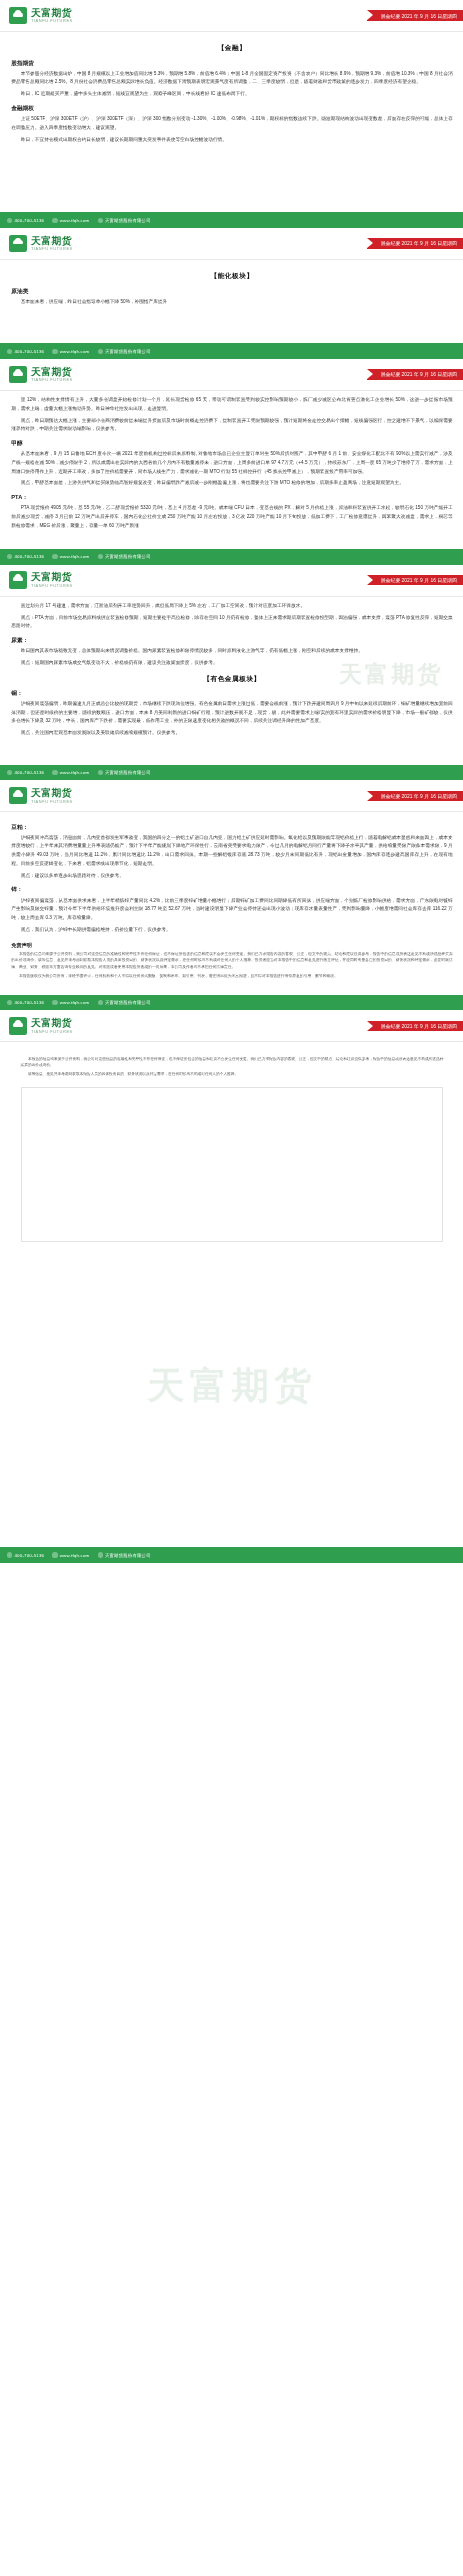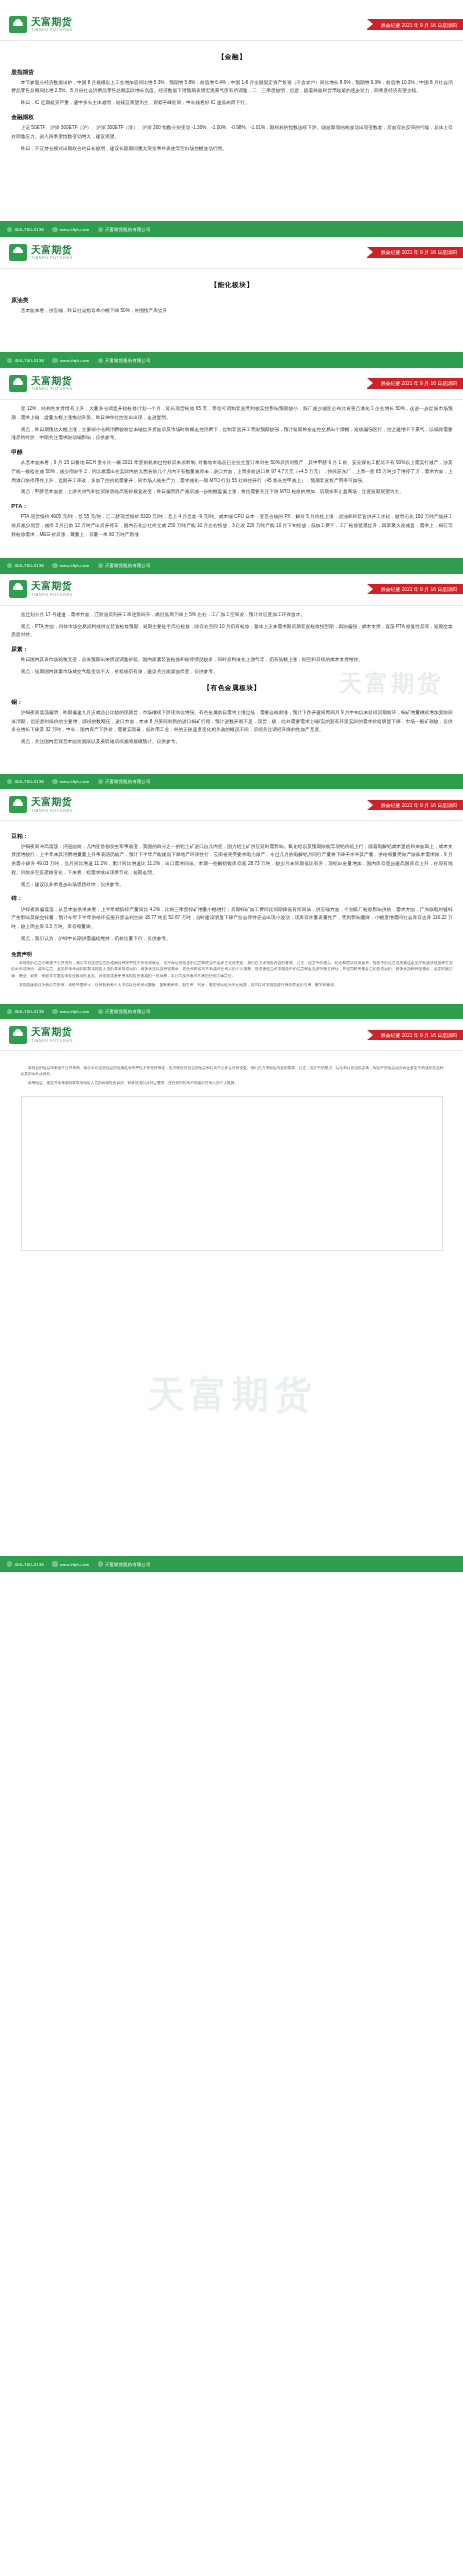--- a/index.html
+++ b/index.html
@@ -5,21 +5,21 @@
   * { box-sizing: border-box; }
   html, body { margin:0; padding:0; }
   body {
     width: 464px;
     background: #ffffff;
     font-family: "Liberation Sans", "DejaVu Sans", sans-serif;
     color: #222;
   }
   .page {
     width: 464px;
-    margin: 9px auto;
+    margin: 0 auto;
     background: #fff;
     position: relative;
   }
 
   
   .hdr {
     width: 100%;
     height: 32px;
     background: #ffffff;
     display: flex;

